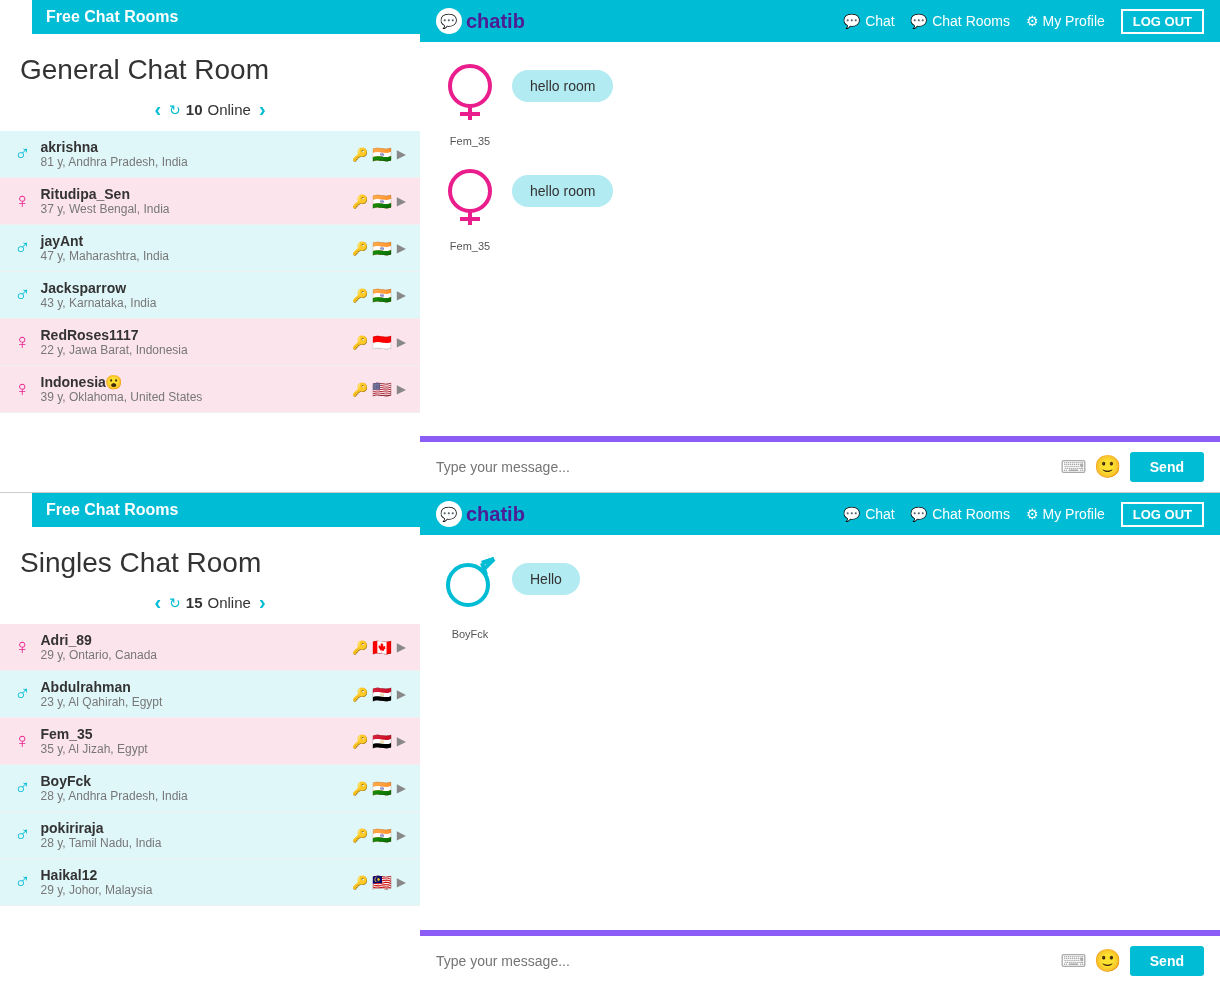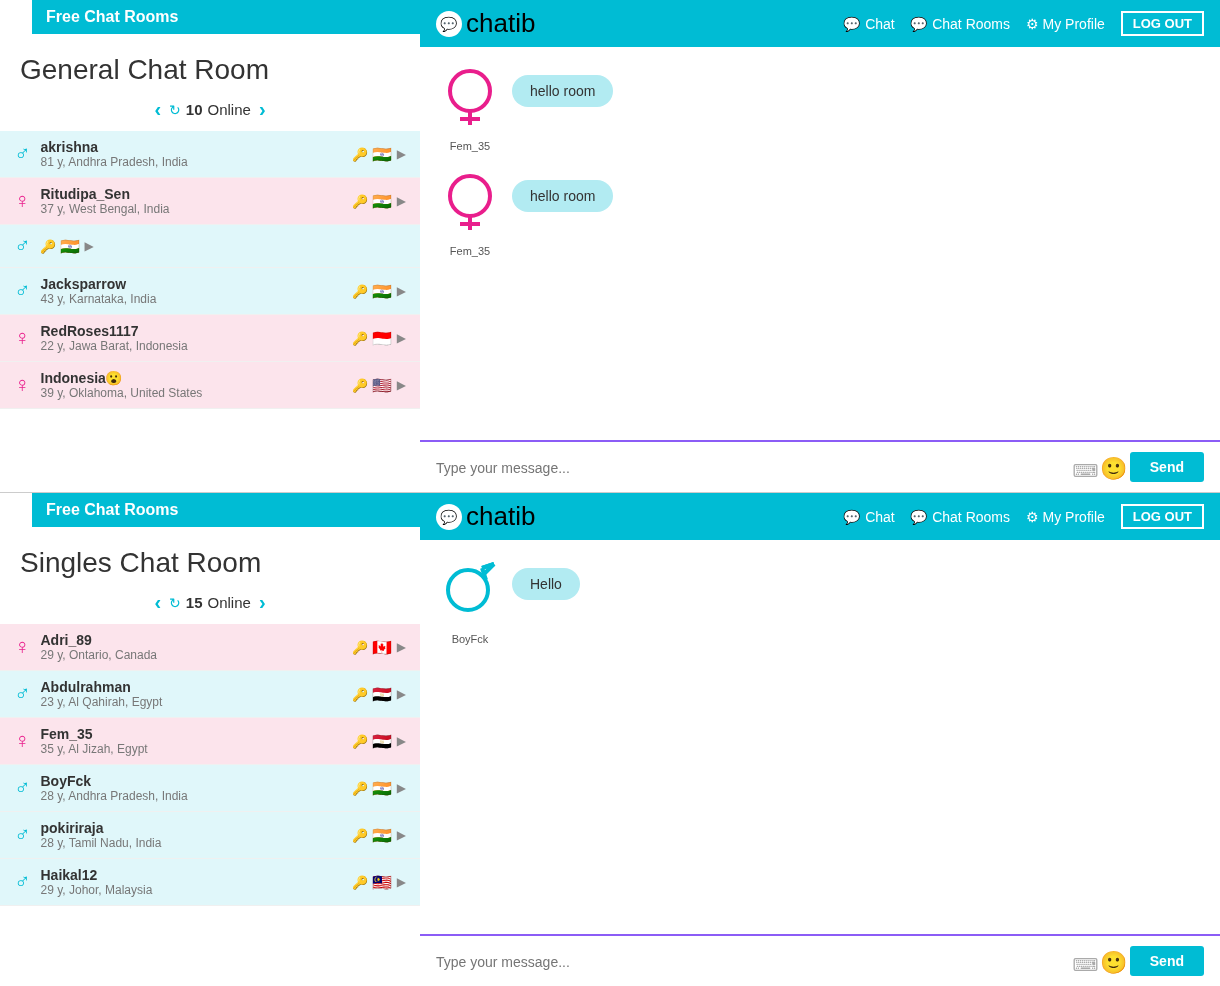--- a/index.html
+++ b/index.html
@@ -165,25 +165,25 @@
       padding: 8px 18px;
       font-size: 14px;
       color: #333;
       margin-top: 8px;
       max-width: 300px;
     }
 
     .message-bubble.green { background: #b2ebf2; }
 
     .chat-input-area {
-      border-top: 2px solid #8b5cf6;
+      border-top: 6px solid #8b5cf6;
       padding: 10px 16px;
       display: flex;
-      align-items: flex-end;
-      gap: 2px;
+      align-items: center;
+      gap: 8px;
       background: #fff;
     }
 
     .msg-input {
       flex: 1;
       border: none;
       outline: none;
       font-size: 14px;
       color: #999;
       padding: 6px 0;
@@ -222,21 +222,21 @@
       color: #00bcd4;
       border-radius: 50%;
       width: 26px;
       height: 26px;
       display: flex;
       align-items: center;
       justify-content: center;
       font-size: 14px;
       font-weight: bold;
     }
-    .chatib-text { font-size: 26px; font-weight: normal; color: #000000; }
+    .chatib-text { font-size: 20px; font-weight: bold; color: #4c1d95; }
   </style>
 </head>
 <body>
 
 <div class="top-half">
 
   <div class="left-panel">
     <div class="left-header">
       <span>Free Chat Rooms</span>
     </div>
@@ -272,20 +272,24 @@
             <div class="user-meta">37 y, West Bengal, India</div>
           </div>
           <div class="user-actions">
             <span style="color:#f5c518;font-size:13px;">🔑</span>
             <span style="font-size:16px;">🇮🇳</span>
             <span style="color:#888;font-size:12px;">▶</span>
           </div>
         </div>
         <div class="user-item male">
           <div style="font-size: 22px; color: rgb(0, 188, 212);">♂</div>
+          <div class="user-info">
+            <div class="user-name">jayAnt</div>
+            <div class="user-meta">47 y, Maharashtra, India</div>
+          </div>
           <div class="user-actions">
             <span style="color:#f5c518;font-size:13px;">🔑</span>
             <span style="font-size:16px;">🇮🇳</span>
             <span style="color:#888;font-size:12px;">▶</span>
           </div>
         </div>
         <div class="user-item male">
           <div style="font-size: 22px; color: rgb(0, 188, 212);">♂</div>
           <div class="user-info">
             <div class="user-name">Jacksparrow</div>

